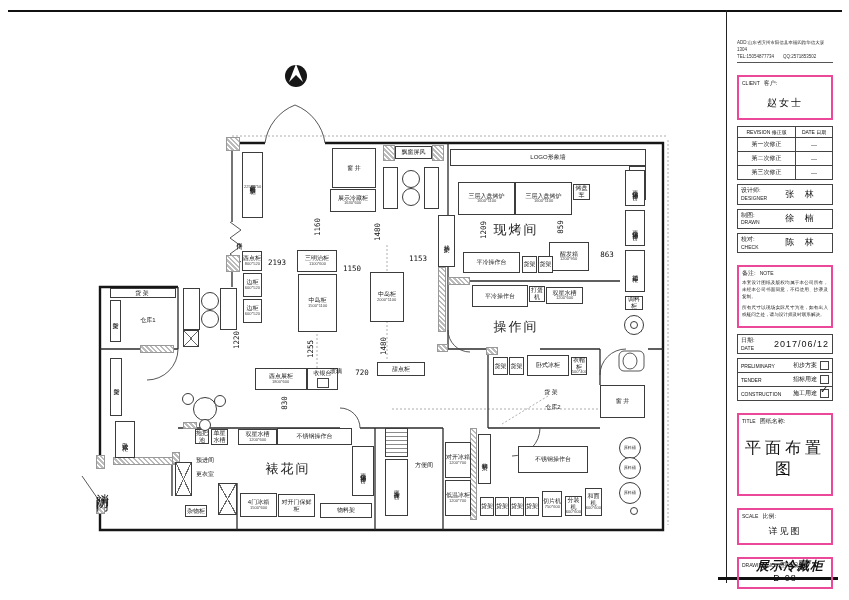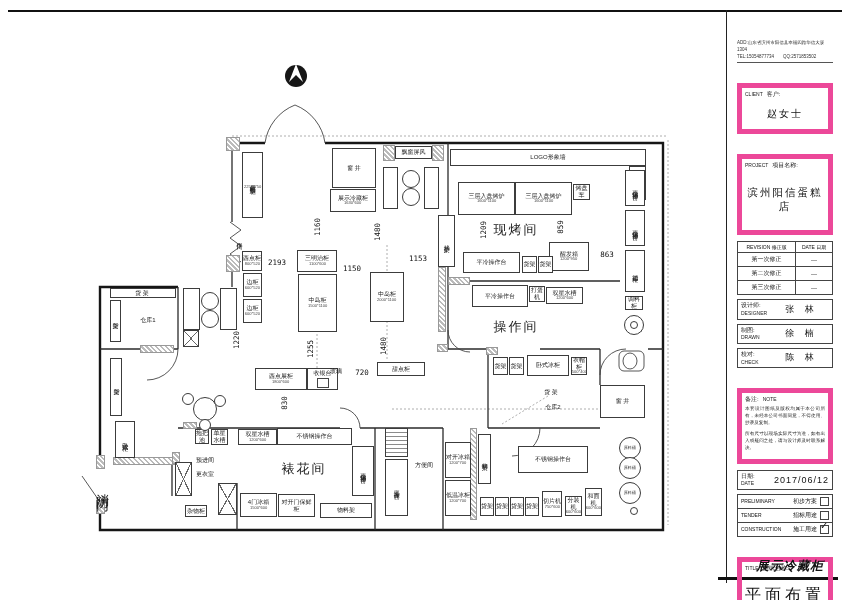--- a/index.html
+++ b/index.html
@@ -36,21 +36,21 @@
   .hatch{position:absolute;background:repeating-linear-gradient(45deg,#bbb 0 1.5px,#fff 1.5px 3.5px);
          border:0.5px solid #999;box-sizing:border-box;}
 
   
   #tblock{position:absolute;left:737px;top:30px;width:96px;}
   .logo{font-weight:700;font-size:17px;letter-spacing:1px;line-height:1.05;color:#fff;
         -webkit-text-stroke:1px #555;position:relative;}
   .stamp{position:absolute;right:0;top:21px;width:20px;height:20px;background:#1c1c1c;color:#fff;
          font-size:7px;line-height:1.3;display:flex;flex-direction:column;align-items:center;justify-content:center;}
   .addr{margin-top:10px;font-size:4.5px;color:#333;line-height:1.5;border-bottom:1px solid #555;padding-bottom:2px;}
-  .tb-box{border:5px solid #ec4899;margin-top:20px;padding:2px 3px;box-sizing:border-box;}
+  .tb-box{border:2px solid #ec4899;margin-top:12px;padding:2px 3px;box-sizing:border-box;}
   .tb-head{font-size:5px;color:#222;display:flex;gap:4px;align-items:baseline;}
   .tb-head .cn{font-size:6px;}
   .tb-val{text-align:center;font-size:10px;letter-spacing:2px;margin:8px 0 6px;}
   .tb-val.big{font-size:10.5px;}
   table.rev{border-collapse:collapse;width:100%;margin-top:6px;}
   table.rev td,table.rev th{border:1px solid #444;font-size:6px;font-weight:400;padding:2px 1px;text-align:center;}
   table.rev th{font-size:5px;}
   .person{display:flex;border:1px solid #444;margin-top:4px;align-items:center;}
   .person .who{width:30px;border-right:0;padding:2px 0 2px 3px;font-size:5px;line-height:1.3;color:#222;}
   .person .who .cn{font-size:6px;display:block;}
@@ -333,21 +333,21 @@
       <div class="fix" style="left: 183px; top: 288px; width: 17px; height: 42px;"></div>
       <div class="fix" style="left: 220px; top: 288px; width: 17px; height: 42px;"></div>
       <div class="fix xbox" style="left: 183px; top: 330px; width: 16px; height: 17px;"></div>
       <div class="fix xbox" style="left: 175px; top: 462px; width: 17px; height: 34px;"></div>
       <div class="fix xbox" style="left: 218px; top: 483px; width: 19px; height: 32px;"></div>
       <div class="fix" style="left: 110px; top: 288px; width: 66px; height: 10px;"></div>
       <div class="fix" style="left: 110px; top: 300px; width: 11px; height: 42px;"></div>
       <div class="fix" style="left: 110px; top: 358px; width: 12px; height: 58px;"></div>
       <div class="room" style="left: 516px; top: 230px;">现烤间</div>
       <div class="room" style="left: 516px; top: 327px;">操作间</div>
-      <div class="room" style="left: 304px; top: 469px;">裱花间</div>
+      <div class="room" style="left: 288px; top: 469px;">裱花间</div>
       <div class="room small" style="left: 424px; top: 465px;">方便间</div>
       <div class="room small" style="left: 148px; top: 320px;">仓库1</div>
       <div class="room small" style="left: 553px; top: 407px;">仓库2</div>
       <div class="room small" style="left: 142px; top: 293px;">货 架</div>
       <div class="room v small" style="left: 115px; top: 318px;">货架</div>
       <div class="room v small" style="left: 116px; top: 384px;">货架</div>
       <div class="room small" style="left: 551px; top: 392px;">货 架</div>
       <div class="room v small" style="left: 239px; top: 238px;">牛仔门</div>
       <div class="room v" style="left: 102px; top: 486px;">消防门</div>
       <div class="room small" style="left: 205px; top: 460px;">预进间</div>
@@ -396,27 +396,20 @@
     </div>
 
     <div class="tb-box">
       <div class="tb-head">
         <span>CLIENT</span>
         <span class="cn">客户:</span>
       </div>
       <div class="tb-val">赵女士</div>
     </div>
 
-    <div class="tb-box" style="padding-bottom:10px;">
-      <div class="tb-head">
-        <span>PROJECT</span>
-        <span class="cn">项目名称:</span>
-      </div>
-      <div class="tb-val big" style="margin-top:16px;">滨州阳信蛋糕店</div>
-    </div>
 
     <table class="rev">
       <thead>
         <tr>
           <th>
             <span>REVISION</span> <span>修正版</span>
           </th>
           <th>
             <span>DATE</span> <span>日期</span>
           </th>

